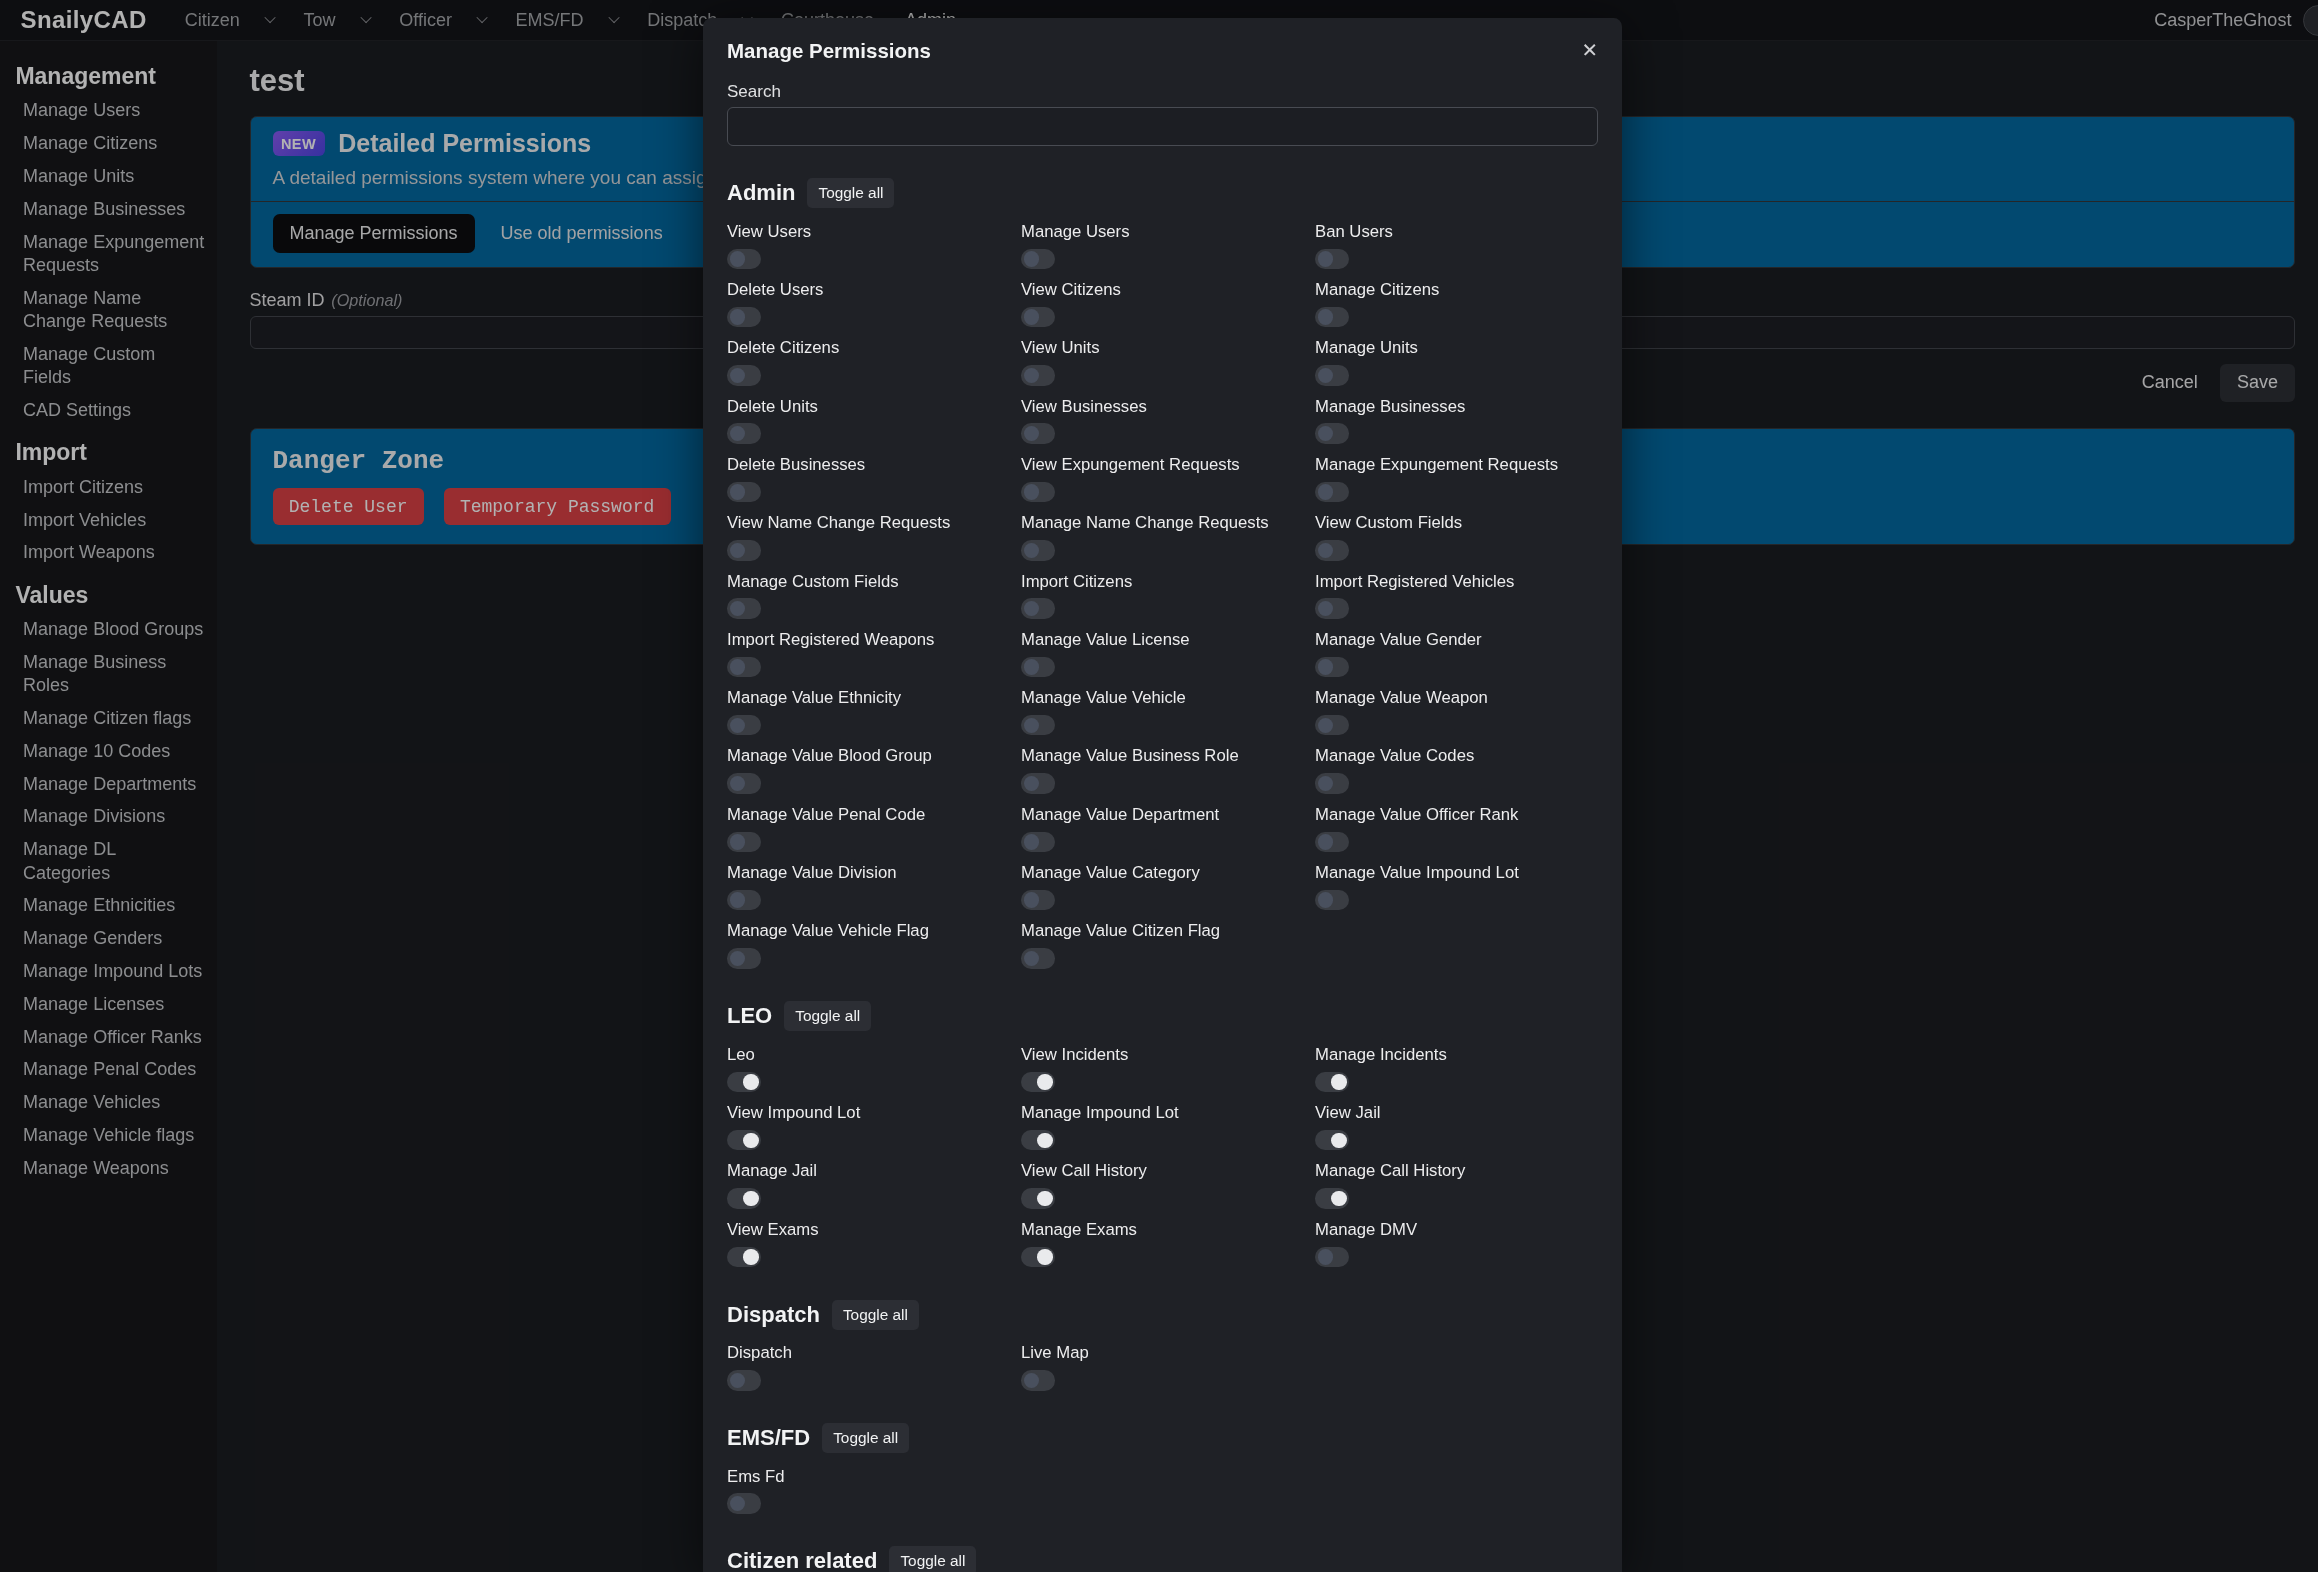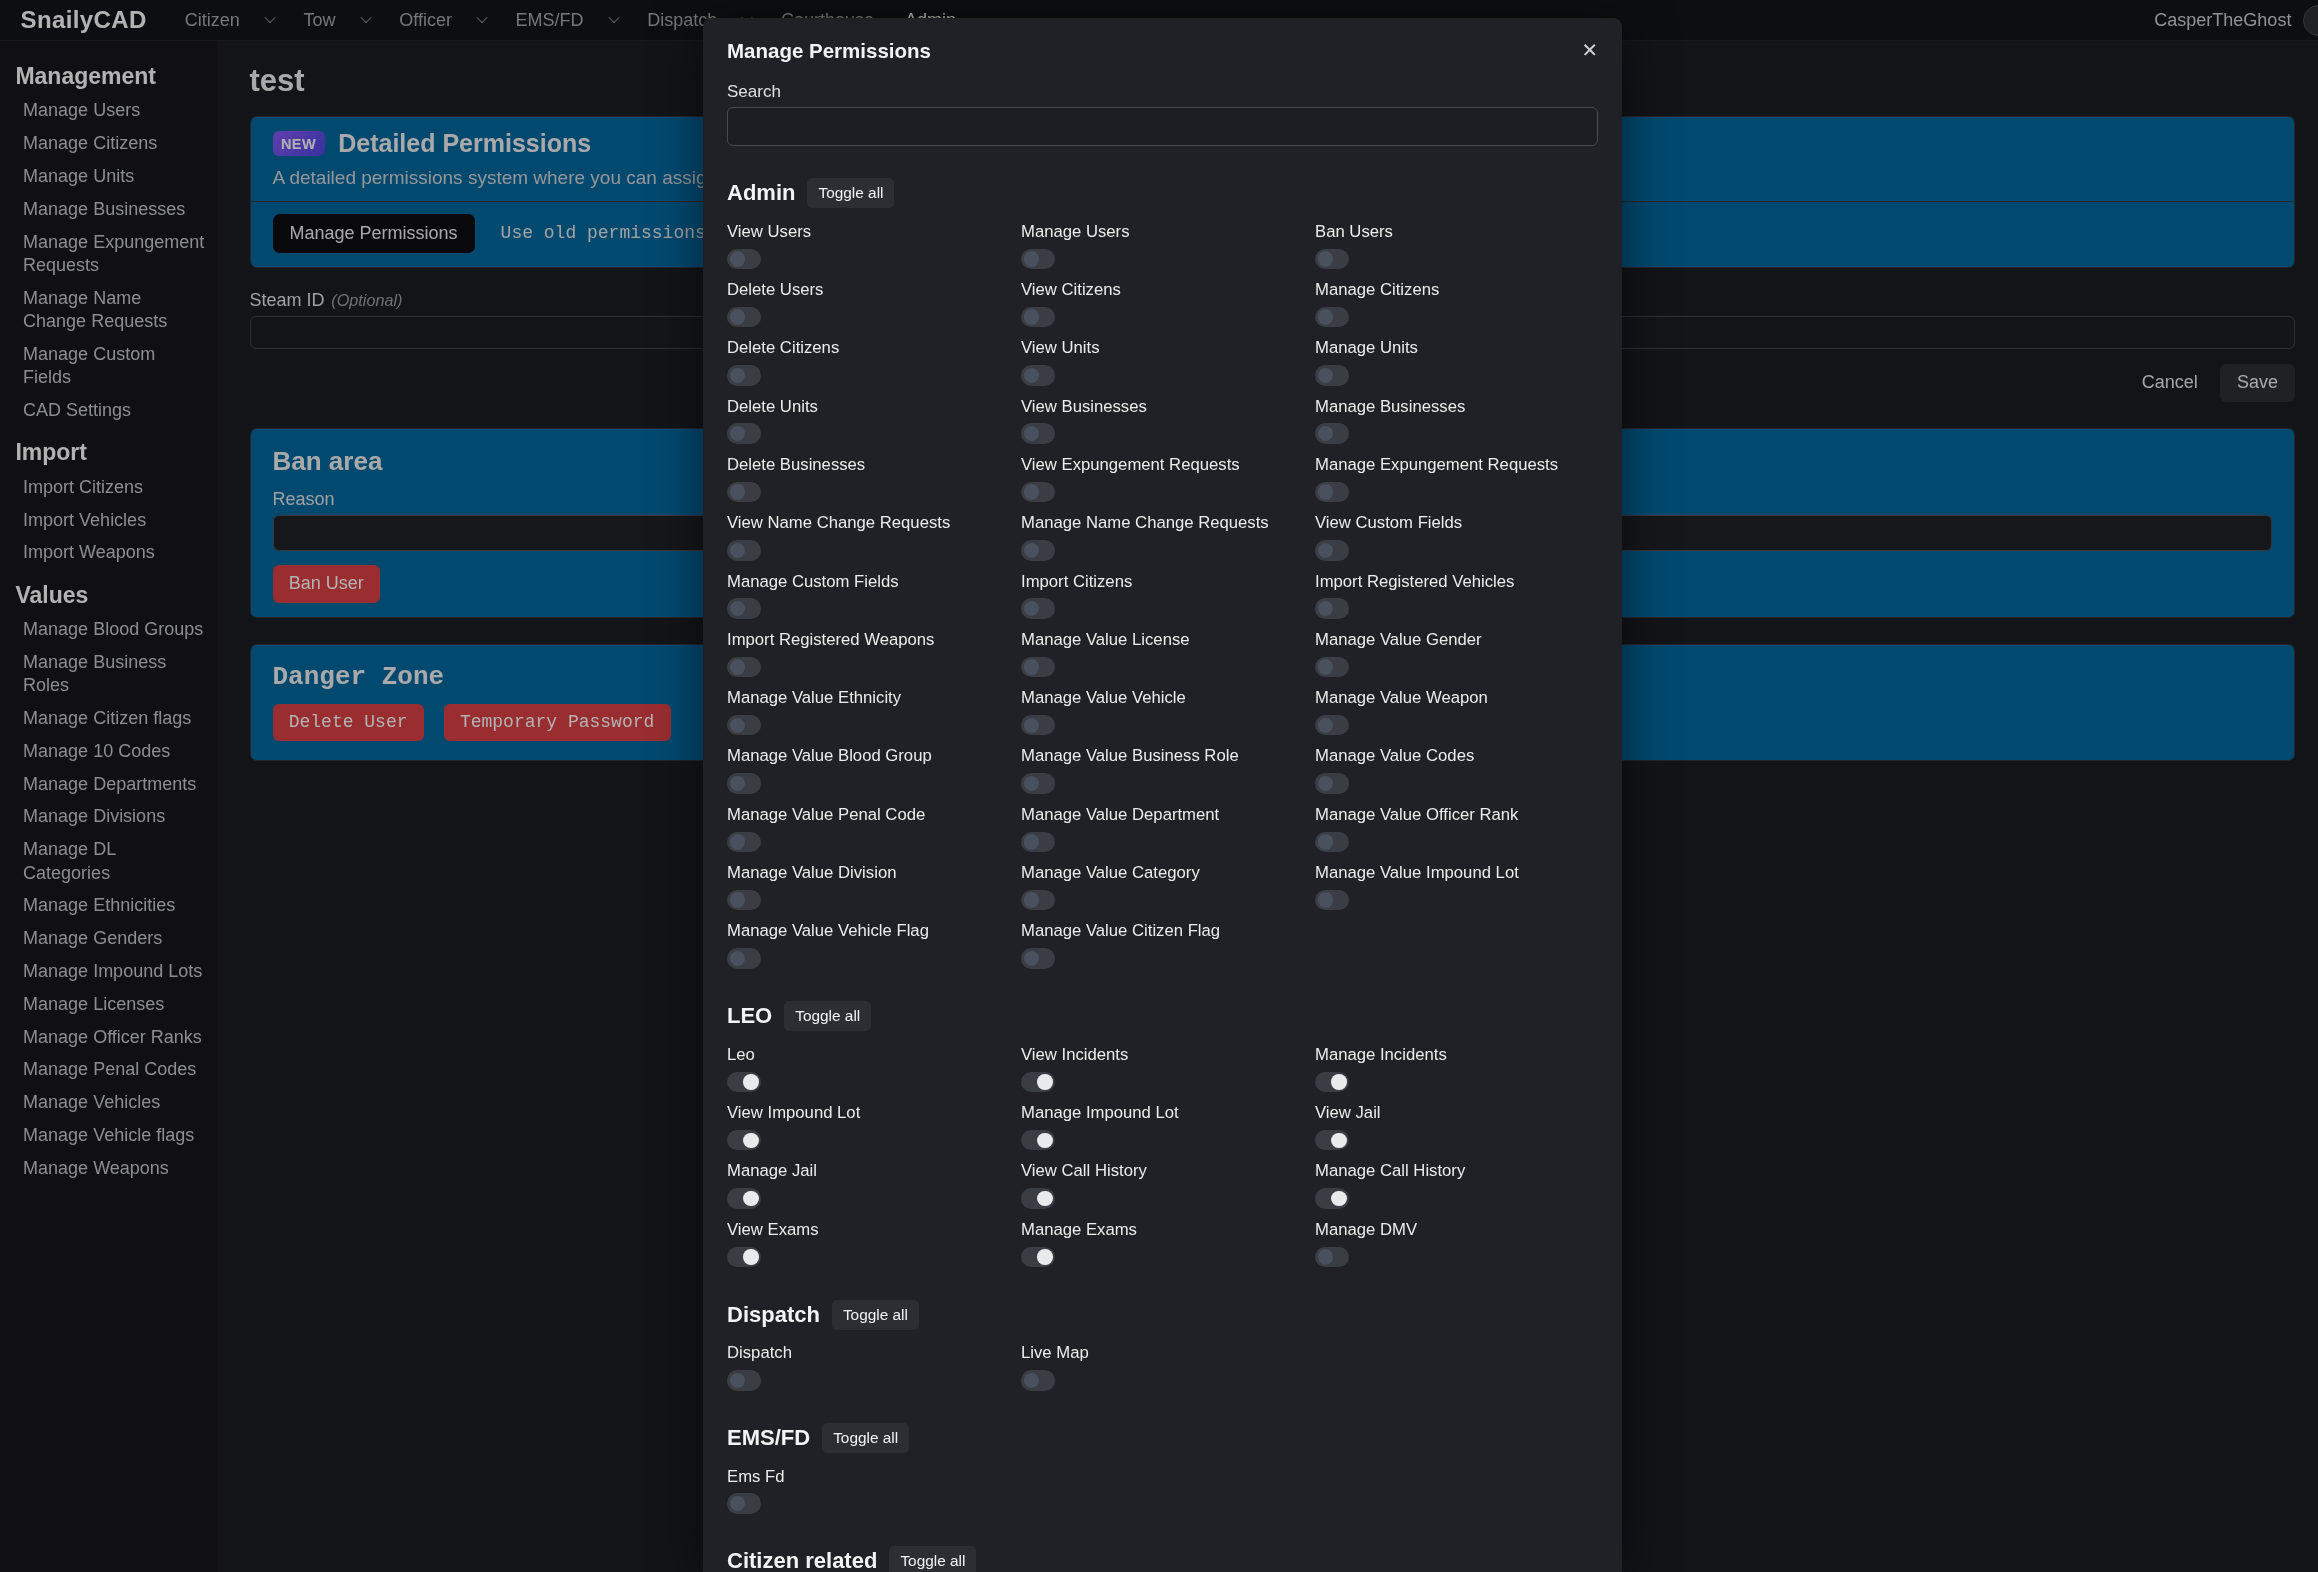--- a/index.html
+++ b/index.html
@@ -56,21 +56,21 @@
     color:#fff;font-size:14.5px;font-weight:bold;padding:4.3px 8.5px;border-radius:6px;letter-spacing:0.4px;
   }
   .feature-title{font-size:25px;font-weight:bold;}
   .feature-desc{font-size:19px;color:#d6d7da;margin-top:8.5px;}
   .feature-divider{border-top:0.9px solid #34373c;margin:12px -22px 0 -22px;}
   .feature-footer{padding-top:12px;display:flex;align-items:center;gap:26px;}
   .tab-btn{
     background:#0d0e11;border:none;color:#f0f0f1;font-size:18px;
     padding:9.4px 17px;border-radius:6.8px;cursor:pointer;font-family:inherit;
   }
-  .text-btn{background:none;border:none;color:#e9e9eb;font-size:18px;cursor:pointer;font-family:Liberation Mono, monospace;}
+  .text-btn{background:none;border:none;color:#e9e9eb;font-size:18px;cursor:pointer;font-family:Liberation Sans, sans-serif;}
   .field-label{font-size:18px;color:#e5e5e7;margin-top:22px;}
   .optional{font-size:16.2px;font-style:italic;color:#9fa1a6;margin-left:6.8px;}
   .text-input{
     display:block;width:100%;height:32.5px;margin-top:5.1px;
     background:#1d1f24;border:0.9px solid #43464d;border-radius:6px;
     color:#f2f3f4;font-size:18px;padding:0 12px;font-family:inherit;outline:none;
   }
   .actions-row{display:flex;justify-content:flex-end;align-items:center;gap:8.5px;margin-top:15.4px;}
   .btn-cancel{background:none;border:none;color:#ececee;font-size:18px;padding:8.5px 13.7px;cursor:pointer;font-family:inherit;}
   .btn-save{background:#2d3036;border:none;color:#f2f3f4;font-size:18px;padding:8.5px 17px;border-radius:6px;cursor:pointer;font-family:inherit;}
@@ -217,28 +217,20 @@
   <div class="field-label">
     <span>Steam ID</span><span class="optional">(Optional)</span>
   </div>
   <input class="text-input" type="text" value="" style="">
 
   <div class="actions-row">
     <button class="btn-cancel">Cancel</button>
     <button class="btn-save">Save</button>
   </div>
 
-  <div class="card section-card">
-    <div class="card-title" style="margin-top:5.1px;">Ban area</div>
-    <div class="field-label" style="margin-top:12px;">Reason</div>
-    <input class="text-input reason-input" type="text" value="" style="">
-    <div class="ban-btn-row">
-      <button class="btn-danger">Ban User</button>
-    </div>
-  </div>
 
   <div class="card section-card" style="padding-bottom:19px;font-family:Liberation Mono, monospace;">
     <div class="card-title" style="margin-top:5.1px;">Danger Zone</div>
     <div class="danger-btn-row">
       <button class="btn-danger">Delete User</button>
       <button class="btn-danger">Temporary Password</button>
     </div>
   </div>
 </div>
 

